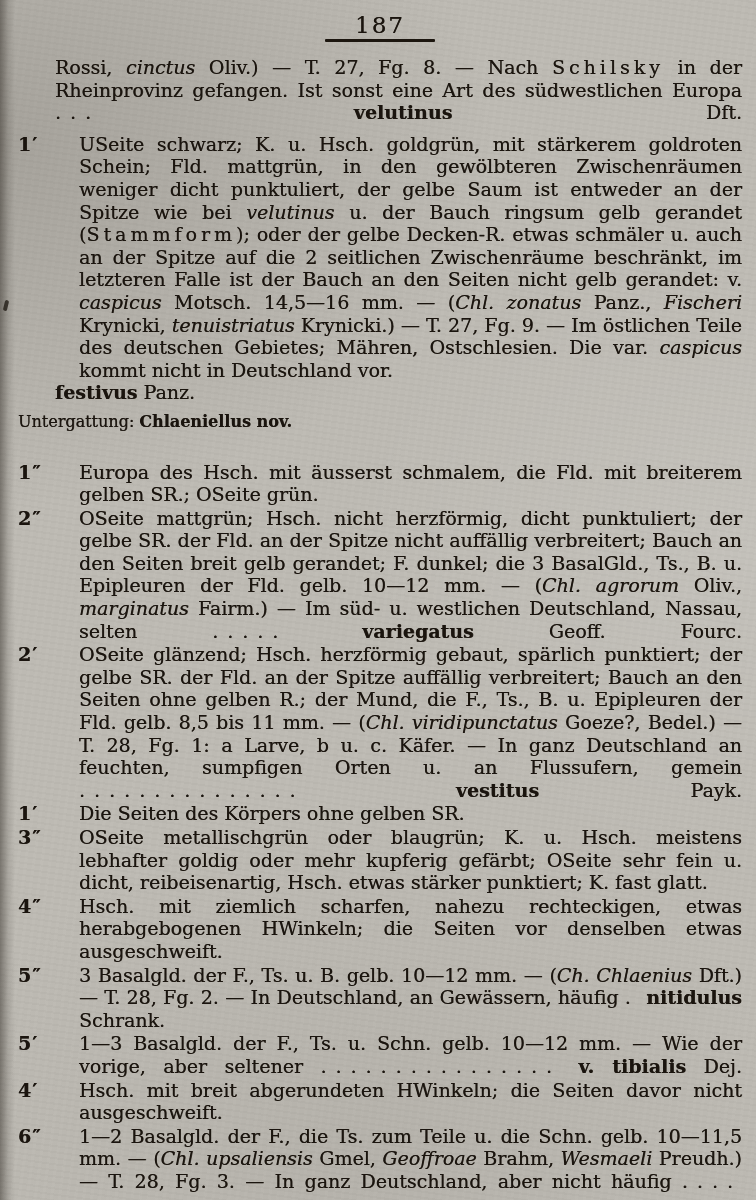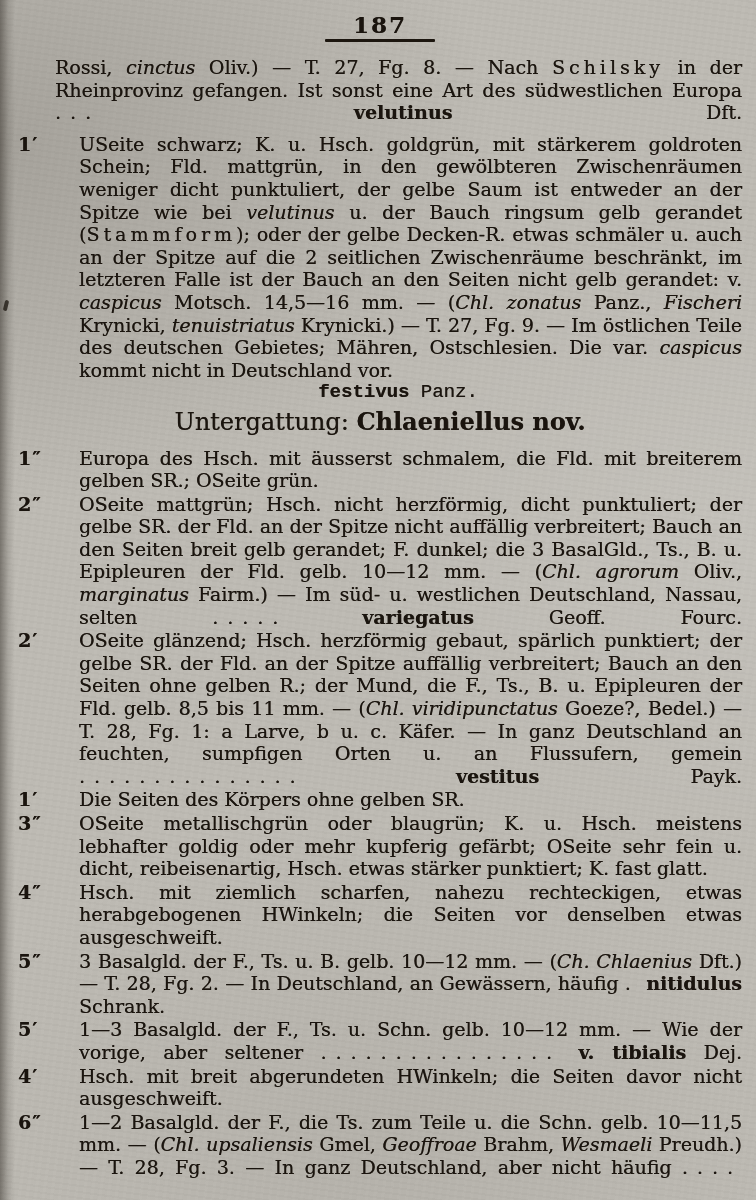--- a/index.html
+++ b/index.html
@@ -25,32 +25,32 @@
     position:absolute;left:0;top:0;bottom:0;width:15px;
     background:linear-gradient(to right, rgba(25,20,14,0.42), rgba(25,20,14,0.12) 55%, rgba(25,20,14,0) 100%);
     pointer-events:none;
   }
   .speck{
     position:absolute;left:4px;top:300px;width:4px;height:11px;
     background:rgba(25,20,14,0.75);border-radius:2px;transform:rotate(14deg);
   }
   .pagenum-wrap{text-align:center;margin:0 0 14px 0;}
   .pagenum{
-    display:inline-block;font-weight:bold;font-size:23px;letter-spacing:2px;line-height:26px;
+    display:inline-block;font-weight:normal;font-size:23px;letter-spacing:2px;line-height:26px;
   }
   .pagenum-rule{width:110px;height:3px;margin:1px auto 0 auto;background:#1c160f;border-radius:1px;}
 
   .para,.item-text{text-align:justify;}
   .cont{margin-left:37px;margin-bottom:9px;}
   .justlast{text-align-last:justify;}
   .item{display:flex;margin-bottom:1px;}
   .marker{flex:0 0 37px;font-weight:bold;letter-spacing:1px;}
   .item-text{flex:1;margin-left:24px;}
-  .result-line{text-align:center;padding-right:1px;font-family:Liberation Mono, monospace;}
-  .heading{text-align:center;font-size:24px;margin:7px 0 13px 0;}
+  .result-line{text-align:left;padding-right:1px;}
+  .heading{font-size:16px;margin:7px 0 27px 0;}
   .intro{text-indent:37px;text-align:justify;margin-bottom:3px;}
 
   .seg-i{font-style:italic;}
   .seg-b{font-weight:bold;}
   .seg-sp{letter-spacing:4px;}
   .seg-dots{letter-spacing:9px;}
 </style>
 </head>
 <body>
 

